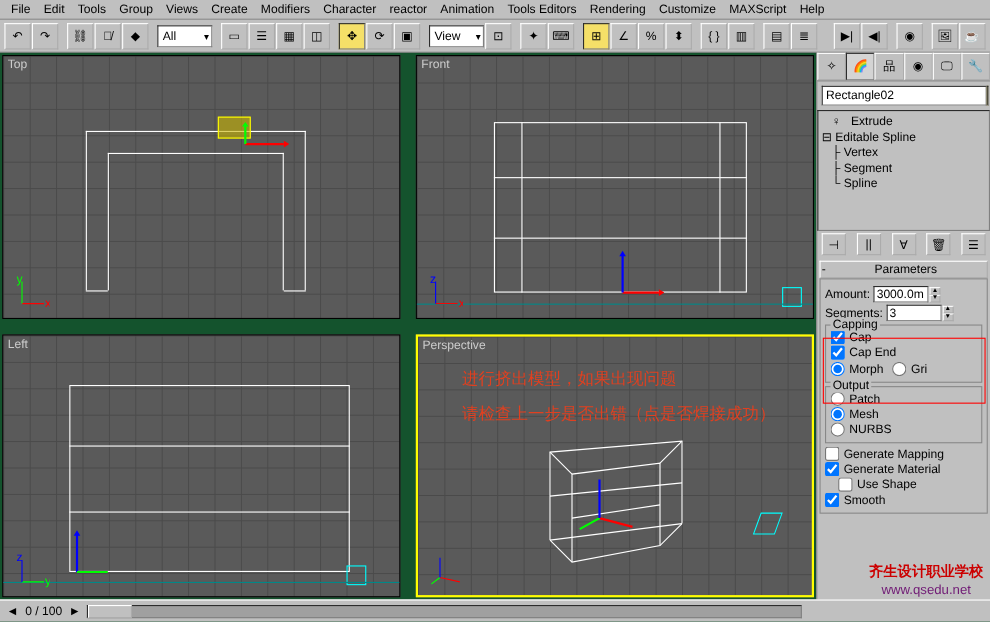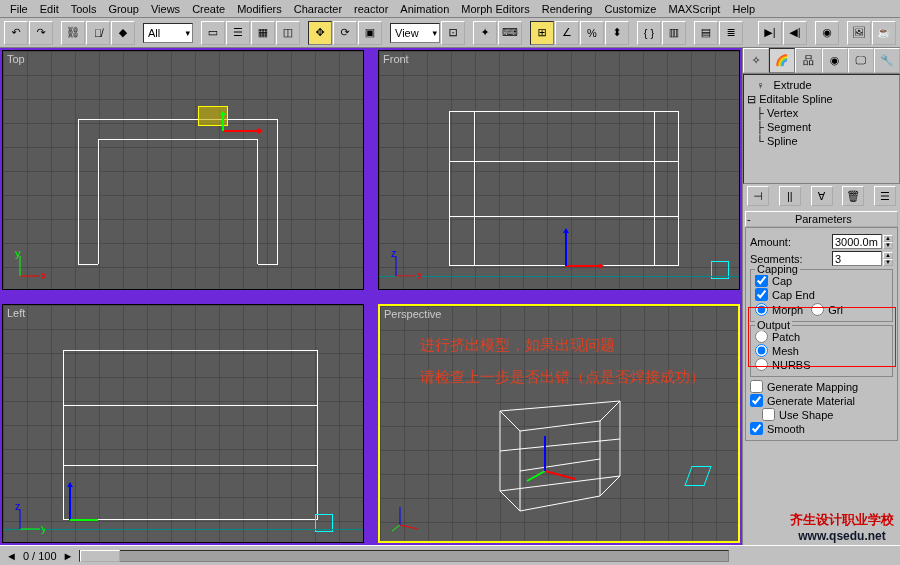--- a/index.html
+++ b/index.html
@@ -7,21 +7,21 @@
 .menubar{display:flex;background:#c0c0c0;border-bottom:1px solid #808080;height:18px;align-items:center;padding:0 4px}
 .menubar span{padding:0 6px;cursor:default}
 .toolbar{display:flex;background:#c0c0c0;height:30px;align-items:center;padding:2px 4px;border-bottom:1px solid #808080;gap:1px}
 .tb-btn{width:24px;height:24px;border:1px solid #c0c0c0;display:flex;align-items:center;justify-content:center;background:#c0c0c0}
 .tb-btn.raised{border:1px outset #fff}
 .tb-btn.active{background:#f5e068;border:1px inset #808080}
 .tb-sep{width:6px}
 .tb-combo{height:20px;border:1px inset #808080;background:#fff;padding:0 14px 0 4px;display:flex;align-items:center;position:relative;min-width:50px}
 .tb-combo::after{content:"▾";position:absolute;right:2px;font-size:9px}
 .workspace{display:flex;height:497px}
-.viewports{flex:1;display:grid;grid-template-columns:1fr 1fr;grid-template-rows:1fr 1fr;gap:14px;padding:2px;background:#6d28d9}
+.viewports{flex:1;display:grid;grid-template-columns:1fr 1fr;grid-template-rows:1fr 1fr;gap:14px;padding:2px;background:#14532d}
 .viewport{background:#5a5a5a;position:relative;border:1px solid #000;background-image:linear-gradient(#4a4a4a 1px,transparent 1px),linear-gradient(90deg,#4a4a4a 1px,transparent 1px);background-size:24px 24px}
 .viewport.active{border:2px solid #ffff00}
 .vp-label{position:absolute;top:2px;left:4px;color:#ccc;font-size:11px}
 .vp-axis{position:absolute;bottom:8px;left:12px;width:30px;height:30px}
 .cmdpanel{width:158px;background:#c0c0c0;border-left:1px solid #808080;display:flex;flex-direction:column}
 .cmd-tabs{display:flex;height:26px;border-bottom:1px solid #808080}
 .cmd-tab{flex:1;border:1px outset #fff;display:flex;align-items:center;justify-content:center}
 .cmd-tab.active{background:#d4d4d4;border:1px inset #808080}
 .name-field{margin:4px;height:18px;display:flex}
 .name-field input{flex:1;border:1px inset #808080;padding:0 3px;background:#fff}
@@ -29,21 +29,21 @@
 .mod-combo{margin:2px 4px;height:18px;border:1px inset #808080;background:#c0c0c0;padding:0 3px;display:flex;align-items:center;position:relative}
 .mod-combo::after{content:"▾";position:absolute;right:3px}
 .mod-stack{margin:0;height:110px;background:#c0c0c0;border:1px inset #808080;padding:3px;font-size:11px;line-height:14px}
 .mod-stack .sel{background:#c0c0c0}
 .mod-stack div{white-space:nowrap}
 .stack-btns{display:flex;gap:3px;margin:2px 4px;justify-content:space-between}
 .stack-btns button{width:22px;height:20px;border:1px outset #fff;background:#c0c0c0}
 .rollout{margin:3px 2px}
 .rollout-hdr{background:#c0c0c0;border:1px outset #fff;text-align:center;padding:1px;font-size:11px}
 .rollout-body{border:1px solid #888;padding:4px;font-size:11px;background:#c0c0c0}
-.param-row{display:flex;align-items:center;justify-content:space-between;margin:2px 0;gap:3px}
+.param-row{display:flex;align-items:center;justify-content:flex-start;margin:2px 0;gap:3px}
 .param-row label{font-size:11px}
 .spinner{display:flex;align-items:center}
 .spinner input{width:50px;height:15px;border:1px inset #808080;text-align:left;padding:0 2px;font-size:11px}
 .spinner .sp-btns{display:flex;flex-direction:column;margin-left:1px}
 .spinner .sp-btns span{width:10px;height:7px;border:1px outset #fff;font-size:6px;line-height:5px;text-align:center;background:#c0c0c0}
 .grp{border:1px solid #888;margin:3px 0;padding:3px 4px 4px;position:relative}
 .grp-title{position:absolute;top:-7px;left:4px;background:#c0c0c0;padding:0 2px;font-size:11px}
 .chk,.rad{display:flex;align-items:flex-end;gap:4px;margin:1px 0;font-size:11px}
 .chk input,.rad input{margin:0}
 .redbox{position:absolute;border:1px solid red;pointer-events:none}
@@ -64,21 +64,21 @@
   <span>File</span>
   <span>Edit</span>
   <span>Tools</span>
   <span>Group</span>
   <span>Views</span>
   <span>Create</span>
   <span>Modifiers</span>
   <span>Character</span>
   <span>reactor</span>
   <span>Animation</span>
-  <span>Morph Editors</span>
+  <span>Tools Editors</span>
   <span>Rendering</span>
   <span>Customize</span>
   <span>MAXScript</span>
   <span>Help</span>
 </div>
 
 <div class="toolbar">
   <div class="tb-btn raised">↶</div>
   <div class="tb-btn raised">↷</div>
   <div class="tb-sep"></div>
@@ -227,20 +227,24 @@
 
   <div class="cmdpanel">
     <div class="cmd-tabs">
       <div class="cmd-tab">✧</div>
       <div class="cmd-tab active">🌈</div>
       <div class="cmd-tab">品</div>
       <div class="cmd-tab">◉</div>
       <div class="cmd-tab">🖵</div>
       <div class="cmd-tab">🔧</div>
     </div>
+    <div class="name-field">
+      <input value="Rectangle02" style="">
+      <div class="color-sw"></div>
+    </div>
     <div class="mod-stack">
       <div class="sel">&nbsp;&nbsp;&nbsp;♀&nbsp;&nbsp;&nbsp;<span>Extrude</span></div>
       <div>⊟ <span>Editable Spline</span></div>
       <div>&nbsp;&nbsp;&nbsp;├ <span>Vertex</span></div>
       <div>&nbsp;&nbsp;&nbsp;├ <span>Segment</span></div>
       <div>&nbsp;&nbsp;&nbsp;└ <span>Spline</span></div>
     </div>
     <div class="stack-btns">
       <button>⊣</button>
       <button>||</button>
@@ -326,21 +330,21 @@
           </div>
       </div>
     </div>
   </div>
 </div>
 
 <div class="redbox" style="left:748px;top:307px;width:148px;height:60px"></div>
 
 <div class="watermark">
   <div style="color:#c00;font-size:13px;font-weight:bold">齐生设计职业学校</div>
-  <div style="color:#0f172a;font-size:12px;font-weight:bold">www.qsedu.net</div>
+  <div style="color:#701a75;font-size:12px;font-weight:normal">www.qsedu.net</div>
 </div>
 
 <div class="statusbar">
   <div class="timeline">
     <span>◄</span>
     <span>0  /  100</span>
     <span>►</span>
     <div class="slider-track">
         <div class="slider-thumb"></div>
       </div>

